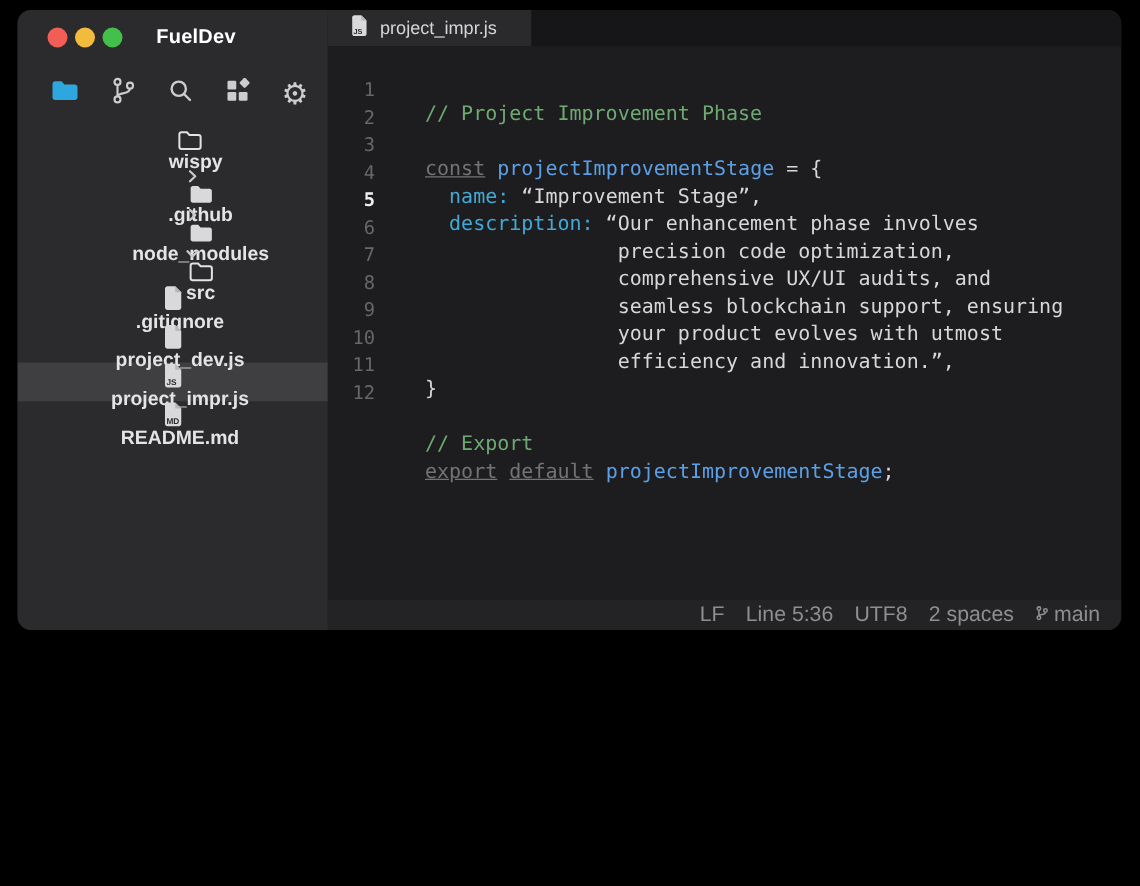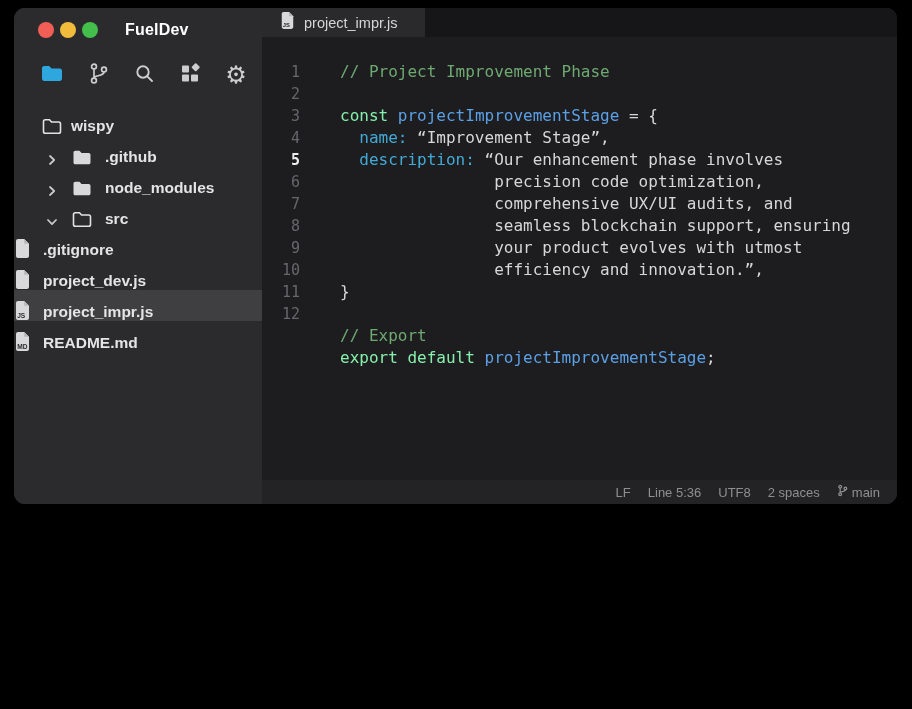--- a/index.html
+++ b/index.html
@@ -16,22 +16,22 @@
   .titlebar { height:44px; display:flex; align-items:center; padding-left:24px; }
   .tl { width:16px; height:16px; border-radius:50%; margin-right:6px; cursor:default; }
   .tl.red { background:#f15e56; } .tl.yellow { background:#f3bb3b; } .tl.green { background:#43bf4b; }
   .app-title { color:#fff; font-size:16px; font-weight:700; margin-left:21px; letter-spacing:.2px; }
 
   .toolbar { height:46px; display:flex; align-items:center; padding-left:27px; gap:24px; }
   .tool { width:22px; height:24px; display:flex; align-items:center; justify-content:center; cursor:pointer; }
   .gear { font-size:24px; line-height:1; color:#cdcdcf; font-family:"DejaVu Sans", sans-serif; }
 
   .tree { margin-top:6px; }
-  .trow { height:31px; display:flex; align-items:flex-end; cursor:pointer; color:#e4e4e6;
-          font-size:15.5px; font-weight:600; }
+  .trow { height:31px; display:flex; align-items:center; cursor:pointer; color:#e4e4e6;
+          font-size:15.5px; font-weight:600;flex-direction:column; }
   .trow.selected { background:#3f3f42; }
   .trow .ic { display:flex; align-items:center; justify-content:center; }
   .row-root { padding-left:28px; }
   .row-root .lbl { margin-left:9px; font-weight:700; }
   .row-folder { padding-left:32px; }
   .row-folder .ic.fold { margin-left:14px; }
   .row-folder .lbl { margin-left:13px; }
   .row-file { }
   .row-file .lbl { margin-left:12px; }
 
@@ -40,30 +40,30 @@
   .tabbar { height:29px; flex:0 0 29px; background:#161618; display:flex; }
   .tab { height:29px; width:163px; background:#2a2a2c; display:flex; align-items:center;
          padding-left:18px; gap:9px; cursor:pointer; }
   .tab .lbl { color:#d6d6d8; font-size:14.5px; font-weight:500; }
 
   .editor { flex:1; padding-top:24px; overflow:hidden;
             font-family:"DejaVu Sans Mono", monospace; font-size:16px; line-height:22px; }
   .line { display:flex; height:22px; white-space:pre; }
   .gutter { width:38px; flex:0 0 38px; text-align:right; color:#67676b; font-size:15px; }
   .gutter.active { color:#ededef; font-weight:700; }
-  .codetext { margin-left:40px; }
+  .codetext { margin-left:40px;margin-top:19px; }
   .tk-comment { color:#6fa972; }
-  .tk-keyword { color:#86efac; }
+  .tk-keyword { color:#737373;text-decoration:underline; }
   .tk-ident   { color:#5ba0e6; }
   .tk-prop    { color:#42a9d6; }
   .tk-plain   { color:#d7d7d9; }
 
   .statusbar { height:24px; flex:0 0 24px; background:#232325; display:flex; align-items:center;
                justify-content:flex-end; gap:17px; padding-right:17px; }
-  .sb-item { color:#8f8f92; font-size:13px; display:flex; align-items:center; gap:4px; cursor:pointer; }
+  .sb-item { color:#8f8f92; font-size:17px; display:flex; align-items:center; gap:4px; cursor:pointer; }
 </style>
 </head>
 <body>
 
 <div class="stage">
   <div class="window">
 
     <aside class="sidebar">
       <div class="titlebar">
         <span class="tl red"></span>

